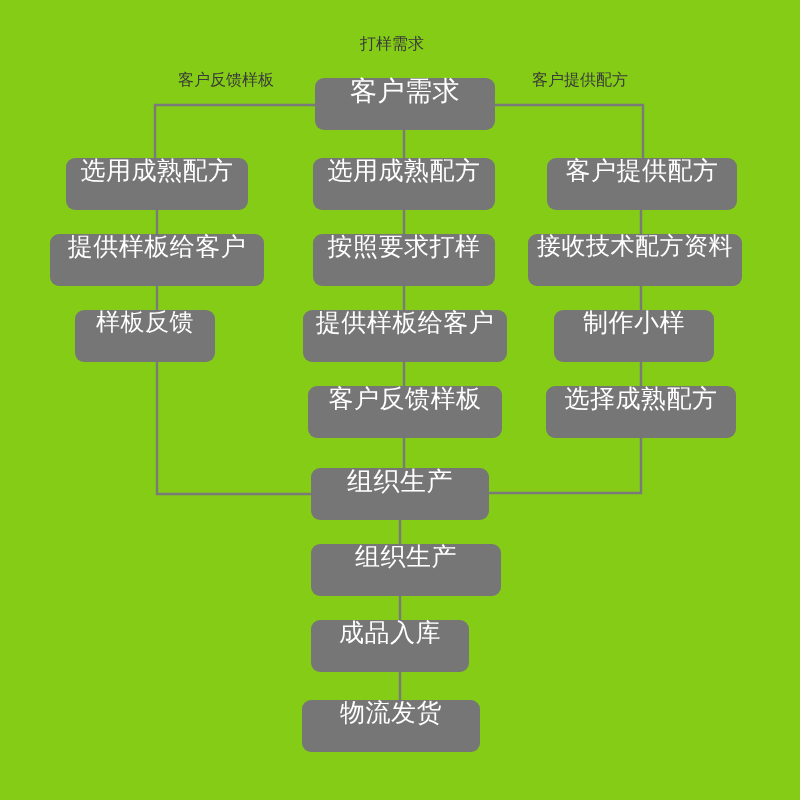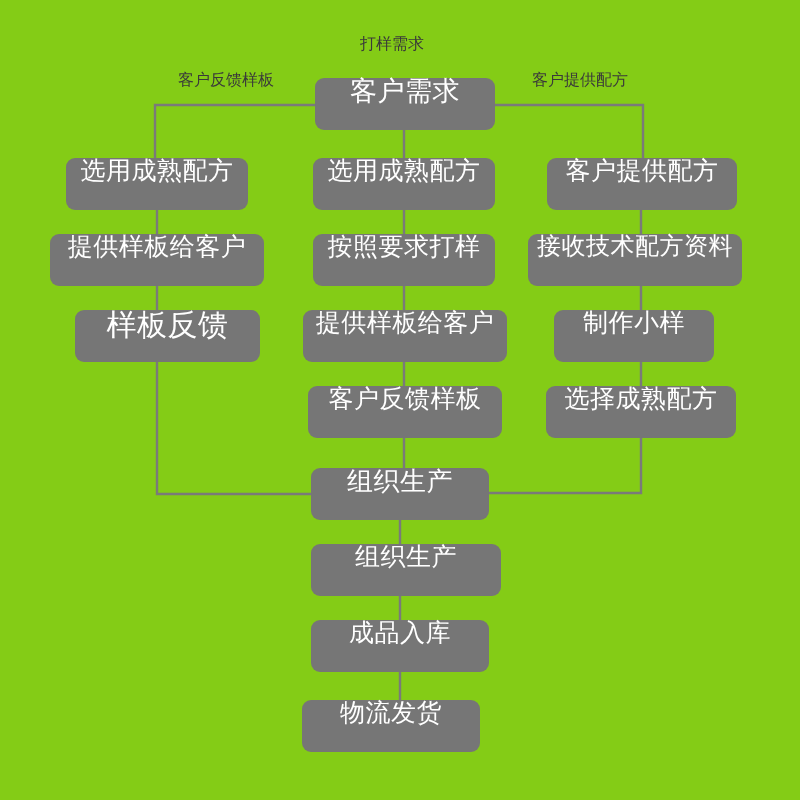--- a/index.html
+++ b/index.html
@@ -80,21 +80,21 @@
   <div id="nodes-layer">
       <div class="node" style="left: 315px; top: 78px; width: 180px; height: 52px; font-size: 27px; background: rgb(118, 118, 118); color: rgb(255, 255, 255);">
         <span>客户需求</span>
       </div>
       <div class="node" style="left: 66px; top: 158px; width: 182px; height: 52px; font-size: 25px; background: rgb(118, 118, 118); color: rgb(255, 255, 255);">
         <span>选用成熟配方</span>
       </div>
       <div class="node" style="left: 50px; top: 234px; width: 214px; height: 52px; font-size: 25px; background: rgb(118, 118, 118); color: rgb(255, 255, 255);">
         <span>提供样板给客户</span>
       </div>
-      <div class="node" style="left: 75px; top: 310px; width: 185px; height: 52px; font-size: 30px; background: rgb(118, 118, 118); color: rgb(255, 255, 255);">
+      <div class="node" style="left: 75px; top: 310px; width: 140px; height: 52px; font-size: 24px; background: rgb(118, 118, 118); color: rgb(255, 255, 255);">
         <span>样板反馈</span>
       </div>
       <div class="node" style="left: 313px; top: 158px; width: 182px; height: 52px; font-size: 25px; background: rgb(118, 118, 118); color: rgb(255, 255, 255);">
         <span>选用成熟配方</span>
       </div>
       <div class="node" style="left: 313px; top: 234px; width: 182px; height: 52px; font-size: 25px; background: rgb(118, 118, 118); color: rgb(255, 255, 255);">
         <span>按照要求打样</span>
       </div>
       <div class="node" style="left: 303px; top: 310px; width: 204px; height: 52px; font-size: 25px; background: rgb(118, 118, 118); color: rgb(255, 255, 255);">
         <span>提供样板给客户</span>
@@ -113,21 +113,21 @@
       </div>
       <div class="node" style="left: 546px; top: 386px; width: 190px; height: 52px; font-size: 25px; background: rgb(118, 118, 118); color: rgb(255, 255, 255);">
         <span>选择成熟配方</span>
       </div>
       <div class="node" style="left: 311px; top: 468px; width: 178px; height: 52px; font-size: 26px; background: rgb(118, 118, 118); color: rgb(255, 255, 255);">
         <span>组织生产</span>
       </div>
       <div class="node" style="left: 311px; top: 544px; width: 190px; height: 52px; font-size: 25px; background: rgb(118, 118, 118); color: rgb(255, 255, 255);">
         <span>组织生产</span>
       </div>
-      <div class="node" style="left: 311px; top: 620px; width: 178px; height: 52px; font-size: 25px; background: rgb(118, 118, 118); color: rgb(255, 255, 255);">
+      <div class="node" style="left: 311px; top: 620px; width: 158px; height: 52px; font-size: 25px; background: rgb(118, 118, 118); color: rgb(255, 255, 255);">
         <span>成品入库</span>
       </div>
       <div class="node" style="left: 302px; top: 700px; width: 178px; height: 52px; font-size: 25px; background: rgb(118, 118, 118); color: rgb(255, 255, 255);">
         <span>物流发货</span>
       </div>
     </div>
 
 </div>
 
 </body></html>

